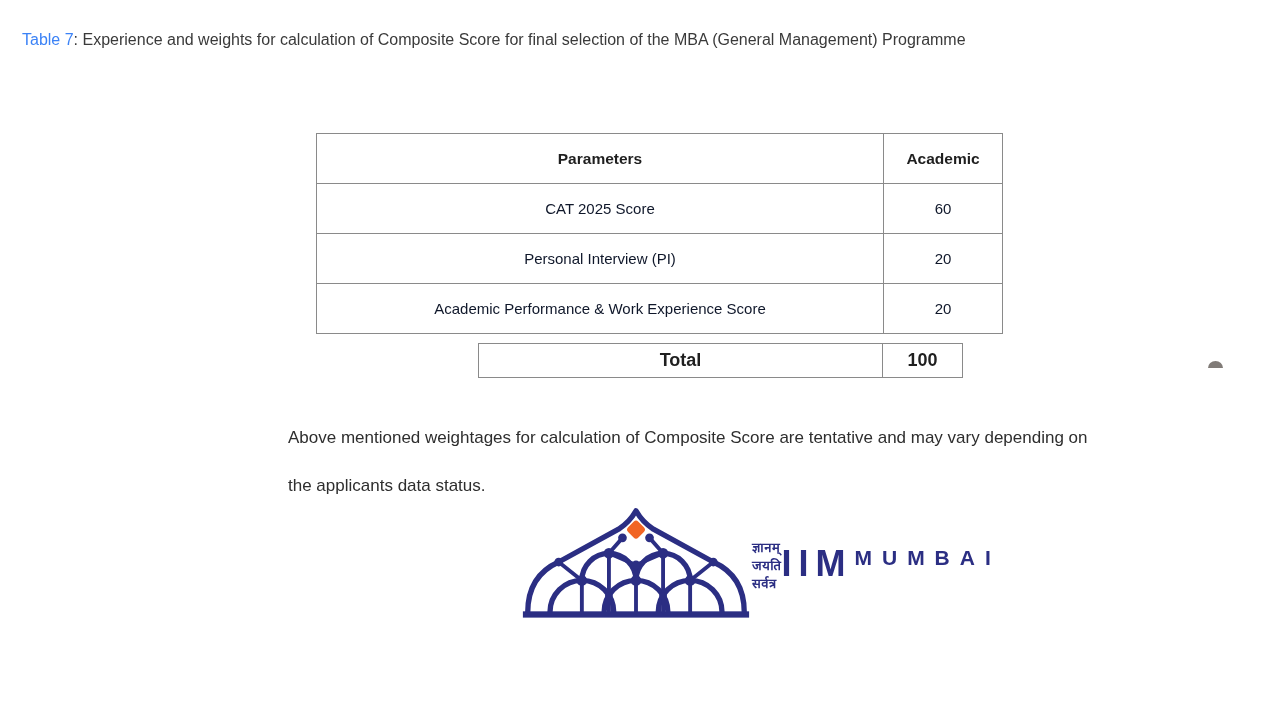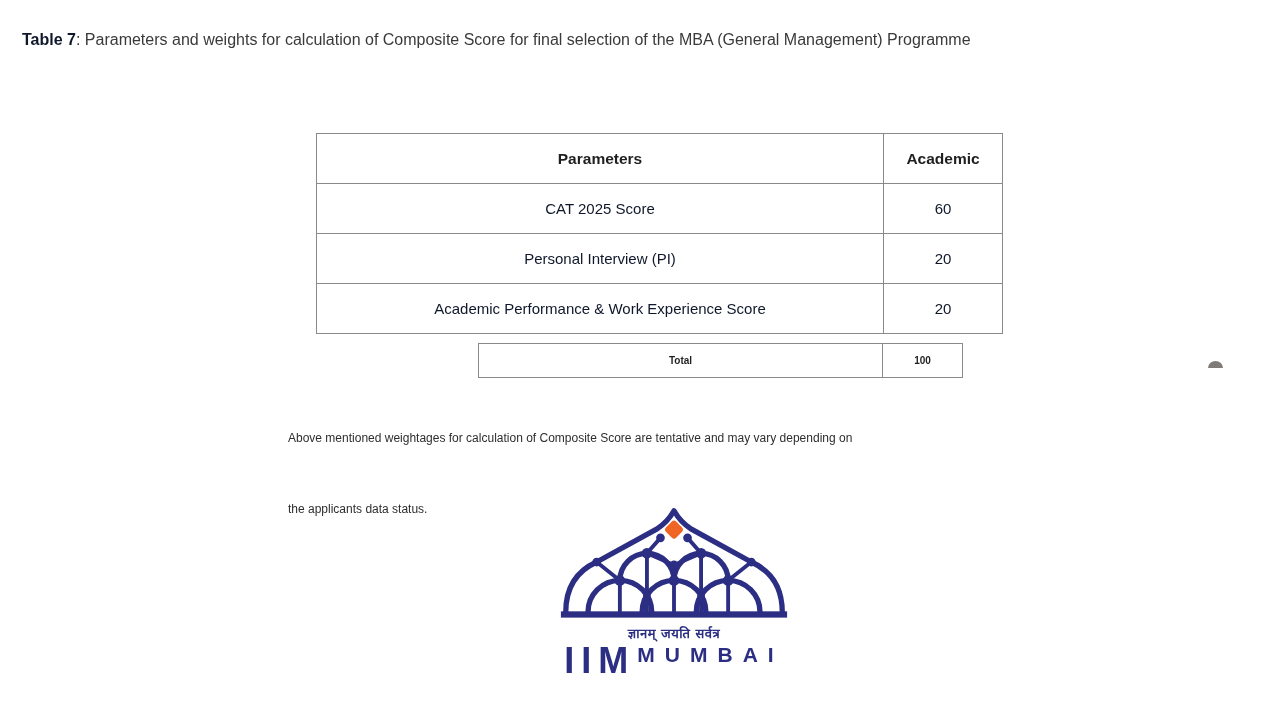--- a/index.html
+++ b/index.html
@@ -5,78 +5,78 @@
   html,body{margin:0;padding:0;background:#ffffff;}
   .page{
     position:relative;width:1280px;height:720px;background:#ffffff;overflow:hidden;
     font-family:"Liberation Sans","DejaVu Sans",sans-serif;color:#2e2e2e;
   }
   
   .doc-title{
     position:absolute;left:22px;top:25px;width:1232px;margin:0;
     font-size:16px;line-height:30px;color:#3a3a3a;font-weight:400;
   }
-  .doc-title .bold{font-weight:700;color:#0f172a;}
+  .doc-title .bold{font-weight:400;color:#3b82f6;}
   
   .tbl{
     position:absolute;left:300px;top:133px;width:668px;
     border-collapse:collapse;table-layout:fixed;margin-left:16px;
   }
   .tbl th,.tbl td{
     border:1px solid #8a8a8a;text-align:center;vertical-align:middle;
     padding:0 4px;background:#ffffff;
   }
   .tbl th{height:49px;font-size:15.5px;font-weight:700;color:#1f1f1f;}
   .tbl td{height:49px;font-size:15px;font-weight:400;color:#0f172a;}
   .col-param{width:558px;}
   .col-weight{width:110px;}
   
   .total-row{
     position:absolute;left:478px;top:343px;display:flex;height:35px;
   }
   .total-row .cell{
     border:1px solid #8a8a8a;display:flex;align-items:center;justify-content:center;
-    font-size:10px;font-weight:700;color:#1f1f1f;background:#fff;
+    font-size:18px;font-weight:700;color:#1f1f1f;background:#fff;
   }
   .total-row .cell-label{width:403px;}
   .total-row .cell-value{width:79px;border-left:none;}
   
-  .note-line{position:absolute;left:288px;font-size:12px;color:#2e2e2e;line-height:16px;}
+  .note-line{position:absolute;left:288px;font-size:17px;color:#2e2e2e;line-height:16px;}
   .note-line.l1{top:430px;}
-  .note-line.l2{top:478px;margin-top:23px;}
+  .note-line.l2{top:478px;}
   
   .stray{
     position:absolute;left:1208px;top:361px;width:15px;height:7px;opacity:.75;
     background:#564f49;border-radius:50% 50% 0 0 / 100% 100% 0 0;
   }
   
   .logo{
-    position:absolute;left:491px;top:505px;width:366px;
-    display:flex;flex-direction:column;align-items:center;
+    position:absolute;left:520px;top:505px;width:366px;
+    display:flex;flex-direction:row;align-items:center;
   }
   .logo svg{display:block;}
   .motto{
     margin-top:3px;font-size:13px;letter-spacing:.5px;
     font-family:"DejaVu Sans",sans-serif;font-weight:700;
   }
   .wordmark{display:flex;align-items:flex-start;margin-top:1px;}
   .wm-iim{
     font-size:36px;font-weight:700;letter-spacing:7px;line-height:1;
   }
   .wm-city{
     font-size:21px;font-weight:700;letter-spacing:10px;line-height:1;
     margin-left:2px;margin-top:1px;
   }
 </style>
 </head>
 <body>
 
 <div class="page">
 
-  <p class="doc-title"><span class="bold">Table 7</span><span>: Parameters and weights for calculation of Composite Score for final selection of the MBA (General Management) Programme</span></p>
+  <p class="doc-title"><span class="bold">Table 7</span><span>: Experience and weights for calculation of Composite Score for final selection of the MBA (General Management) Programme</span></p>
 
   <table class="tbl">
     <thead>
       <tr>
         <th class="col-param">Parameters</th>
         <th class="col-weight">Academic</th>
       </tr>
     </thead>
     <tbody>
       <tr>

